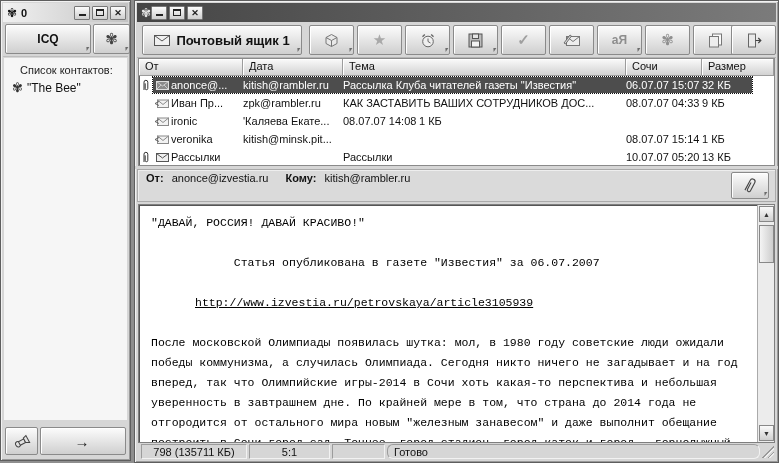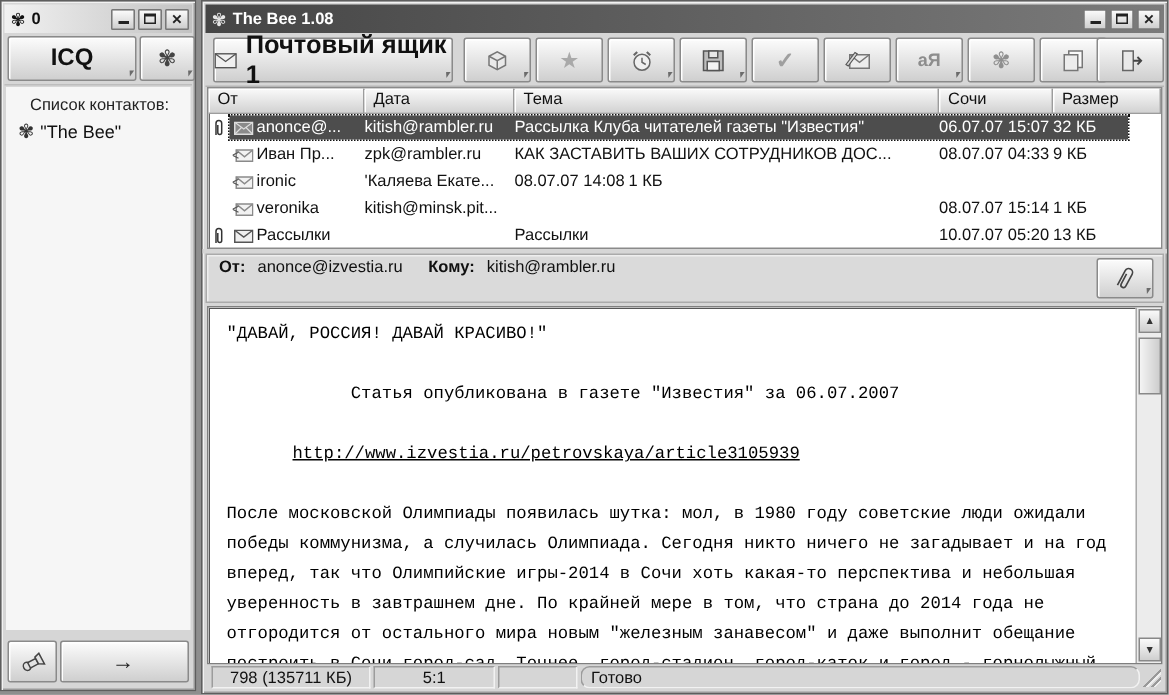--- a/index.html
+++ b/index.html
@@ -43,39 +43,39 @@
   }
   .rbtn.has-dd::after {
     content:""; position:absolute; right:2px; bottom:2px;
     border-left:3px solid transparent; border-right:0 solid transparent;
     border-top:4px solid #6b6b6b; transform:skewX(-35deg);
   }
   
   .icq-toolbar { position:absolute; left:2px; right:2px; top:21px; height:35px;
     background:#d6d6d6; display:flex; border-bottom:1px solid #bdbdbd; }
   .btn-icq { position:absolute; left:2px; top:2px; width:86px; height:30px;
-    font-weight:bold; font-size:16px; }
+    font-weight:bold; font-size:12px; }
   .btn-icq-flower { position:absolute; left:90px; top:2px; width:37px; height:30px;
     font-size:15px; color:#444; }
   .contact-area { position:absolute; left:3px; right:3px; top:57px; bottom:40px;
     background:#f6f6f6; }
   .contacts-hd { padding:6px 0 2px 16px; color:#222; }
   .contact-row { display:flex; align-items:center; gap:4px; padding:2px 0 0 8px;
     font-size:12px; }
   .contact-row .flw { font-size:13px; color:#333; }
   .icq-bottom { position:absolute; left:2px; right:2px; bottom:5px; height:30px;
     display:flex; }
   .btn-flash { position:absolute; left:2px; bottom:0; width:33px; height:28px; }
   .btn-arrow { position:absolute; left:37px; right:2px; bottom:0; height:28px;
     font-size:15px; color:#222; letter-spacing:2px; }
   
   .toolbar { position:absolute; left:2px; right:2px; top:21px; height:36px;
     background:#d6d6d6; border-bottom:1px solid #b5b5b5; }
   .btn-mailbox { position:absolute; left:5px; top:3px; width:160px; height:30px;
-    gap:6px; font-weight:bold; font-size:17px; }
+    gap:6px; font-weight:bold; font-size:13px; }
   .tool-ico-btn { position:absolute; top:3px; width:45px; height:30px; }
   .tool-txt { font-size:12px; font-weight:bold; color:#8d8d8d; }
   .ico-star { font-size:15px; color:#a9a9a9; }
   .ico-check { font-size:15px; font-weight:bold; color:#9f9f9f; }
   .ico-flower { font-size:15px; color:#8f8f8f; }
   
   .maillist { position:absolute; left:3px; right:3px; top:57px; height:108px;
     background:#fff; border:1px solid #8a8a8a;
     box-shadow: inset 1px 1px 0 #666; overflow:hidden; }
   .mhdr { display:flex; height:17px; }
@@ -193,21 +193,20 @@
       </div>
       <div class="rbtn btn-arrow">
         <span>→</span>
       </div>
     </div>
   </div>
 
   <div class="win" style="left:134px;top:0;width:645px;height:463px;">
     <div class="titlebar active">
       <span class="tb-ico">✾</span>
-      <span class="ttl">The Bee 1.08</span>
       <span class="winbtns">
         <span class="winbtn">
             <span class="glyph-min"></span>
           </span>
         <span class="winbtn">
             <span class="glyph-max"></span>
           </span>
         <span class="winbtn">
             <span>✕</span>
           </span>

